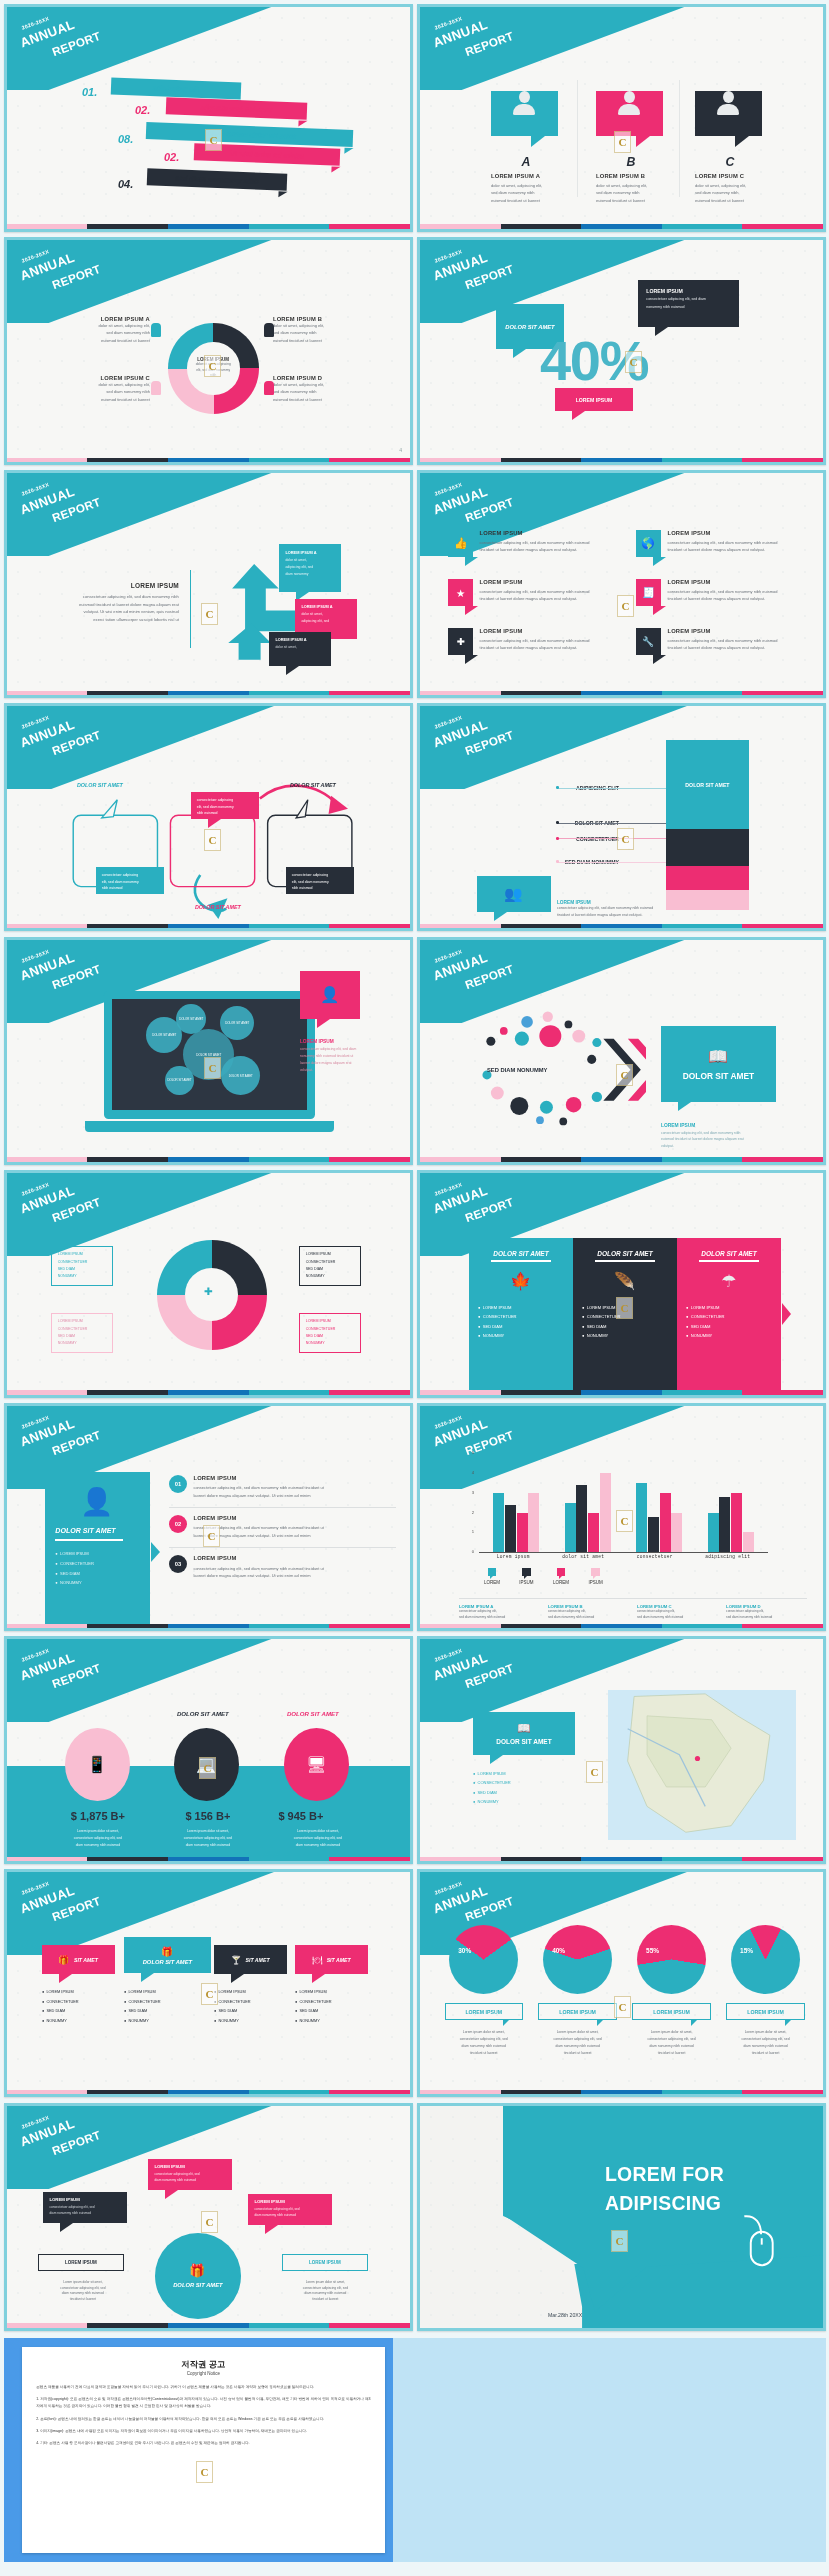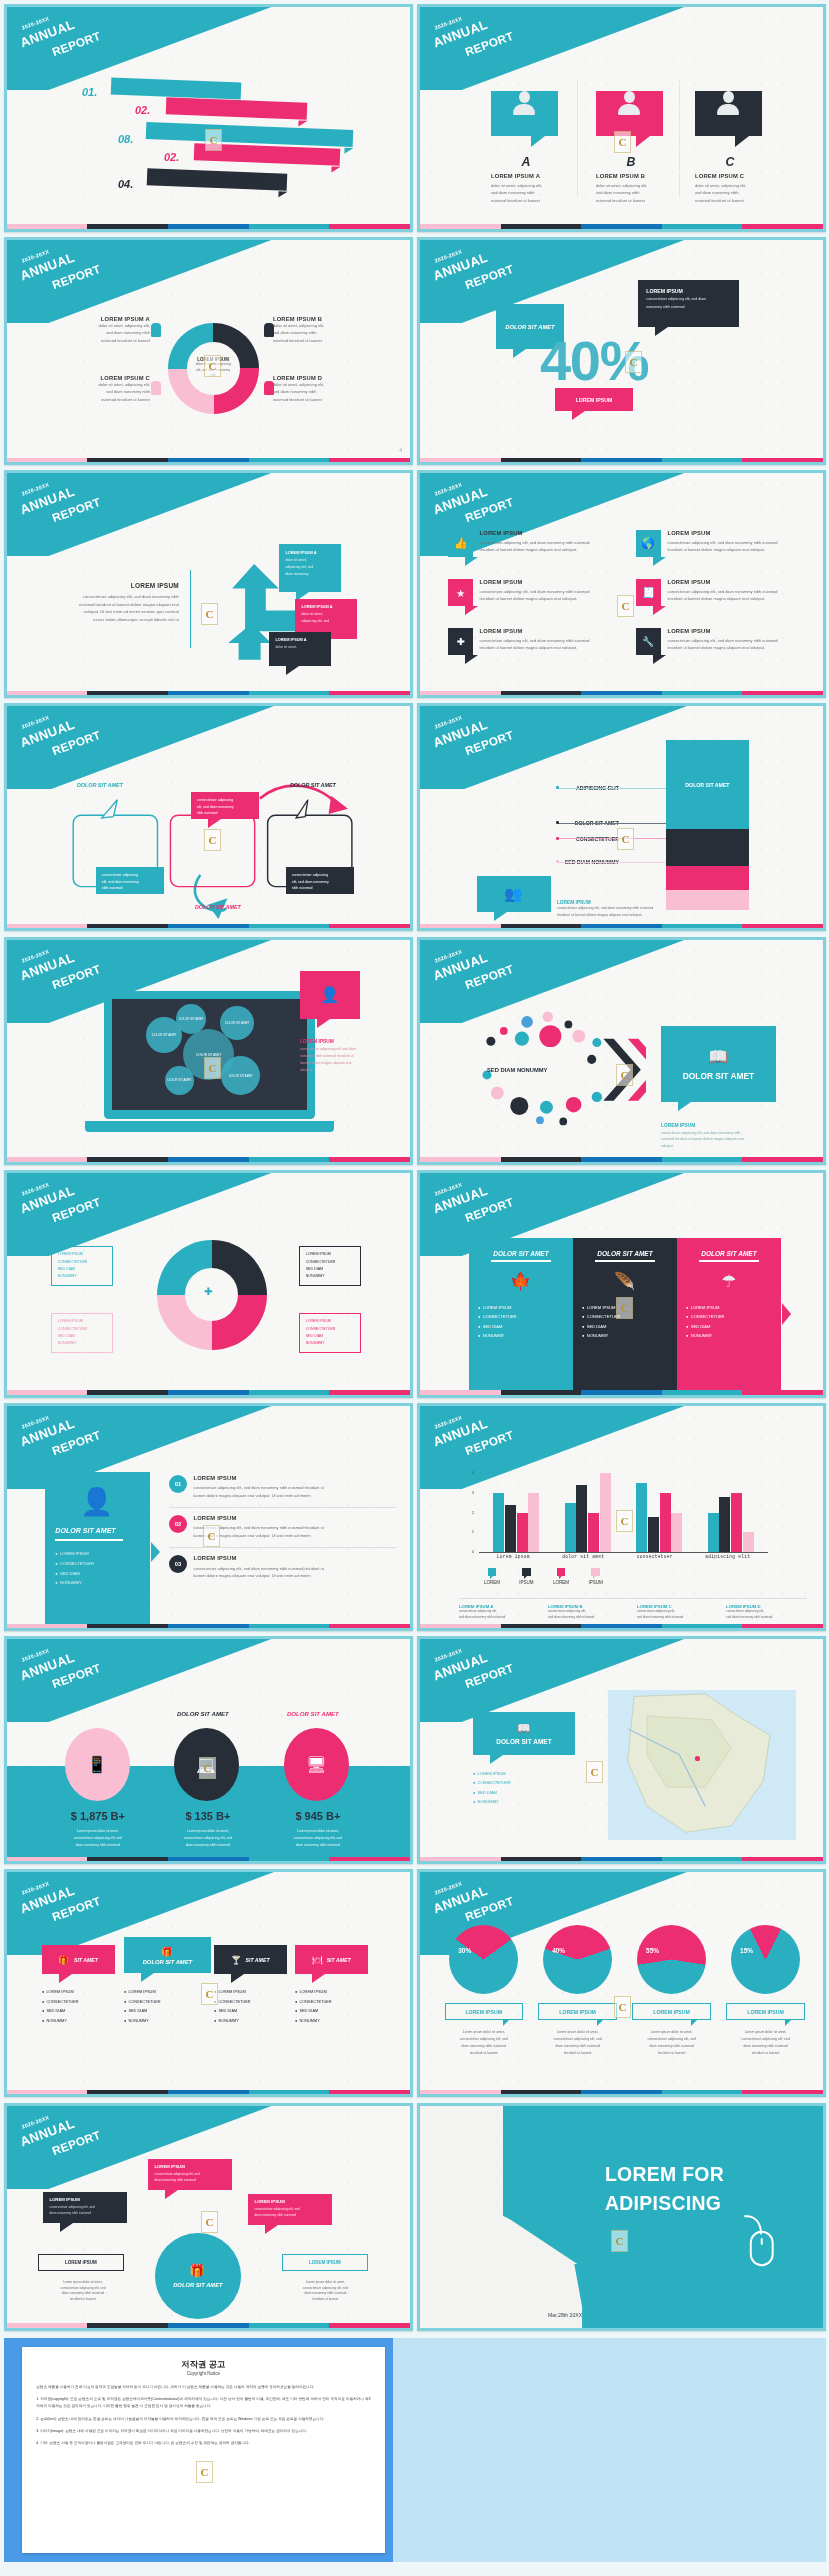--- a/index.html
+++ b/index.html
@@ -962,32 +962,32 @@
   <div style="position:absolute;left:48px;top:189px;width:86px;text-align:center;">
     <div style="font-size:3.4px;color:#eaf8fb;line-height:2;">Lorem ipsum dolor sit amet,</div>
     <div style="font-size:3.4px;color:#eaf8fb;line-height:2;">consectetuer adipiscing elit, sed</div>
     <div style="font-size:3.4px;color:#eaf8fb;line-height:2;">diam nonummy  nibh euismod</div>
         </div>
 
   <div style="position:absolute;left:170px;top:71px;font-size:6.1px;font-weight:bold;font-style:italic;color:#272e38;">DOLOR SIT AMET</div>
   <div style="position:absolute;left:167px;top:89px;width:65px;height:73px;border-radius:50%;background:#272e38;display:flex;align-items:center;justify-content:center;">
     <span style="font-size:16px;color:#fff;">💻</span>
         </div>
-  <div style="position:absolute;left:161px;top:171px;width:80px;text-align:center;font-size:11px;font-weight:bold;color:#2b3440;">$ 135 B+</div>
+  <div style="position:absolute;left:161px;top:171px;width:80px;text-align:center;font-size:11px;font-weight:bold;color:#2b3440;">$ 156 B+</div>
   <div style="position:absolute;left:158px;top:189px;width:86px;text-align:center;">
     <div style="font-size:3.4px;color:#eaf8fb;line-height:2;">Lorem ipsum dolor sit amet,</div>
     <div style="font-size:3.4px;color:#eaf8fb;line-height:2;">consectetuer adipiscing elit, sed</div>
     <div style="font-size:3.4px;color:#eaf8fb;line-height:2;">diam nonummy  nibh euismod</div>
         </div>
 
   <div style="position:absolute;left:280px;top:71px;font-size:6.1px;font-weight:bold;font-style:italic;color:#ed2d72;">DOLOR SIT AMET</div>
   <div style="position:absolute;left:277px;top:89px;width:65px;height:73px;border-radius:50%;background:#ed2d72;display:flex;align-items:center;justify-content:center;">
     <span style="font-size:16px;color:#fff;">🖥</span>
         </div>
-  <div style="position:absolute;left:271px;top:171px;width:80px;text-align:center;font-size:11px;font-weight:bold;color:#2b3440;">$ 945 B+</div>
+  <div style="position:absolute;left:254px;top:171px;width:80px;text-align:center;font-size:11px;font-weight:bold;color:#2b3440;">$ 945 B+</div>
   <div style="position:absolute;left:268px;top:189px;width:86px;text-align:center;">
     <div style="font-size:3.4px;color:#eaf8fb;line-height:2;">Lorem ipsum dolor sit amet,</div>
     <div style="font-size:3.4px;color:#eaf8fb;line-height:2;">consectetuer adipiscing elit, sed</div>
     <div style="font-size:3.4px;color:#eaf8fb;line-height:2;">diam nonummy  nibh euismod</div>
         </div>
 
   <div class="wm" style="left:192px;top:118px;">C</div>
   <div class="fbar">
           <i></i>
           <i></i>

